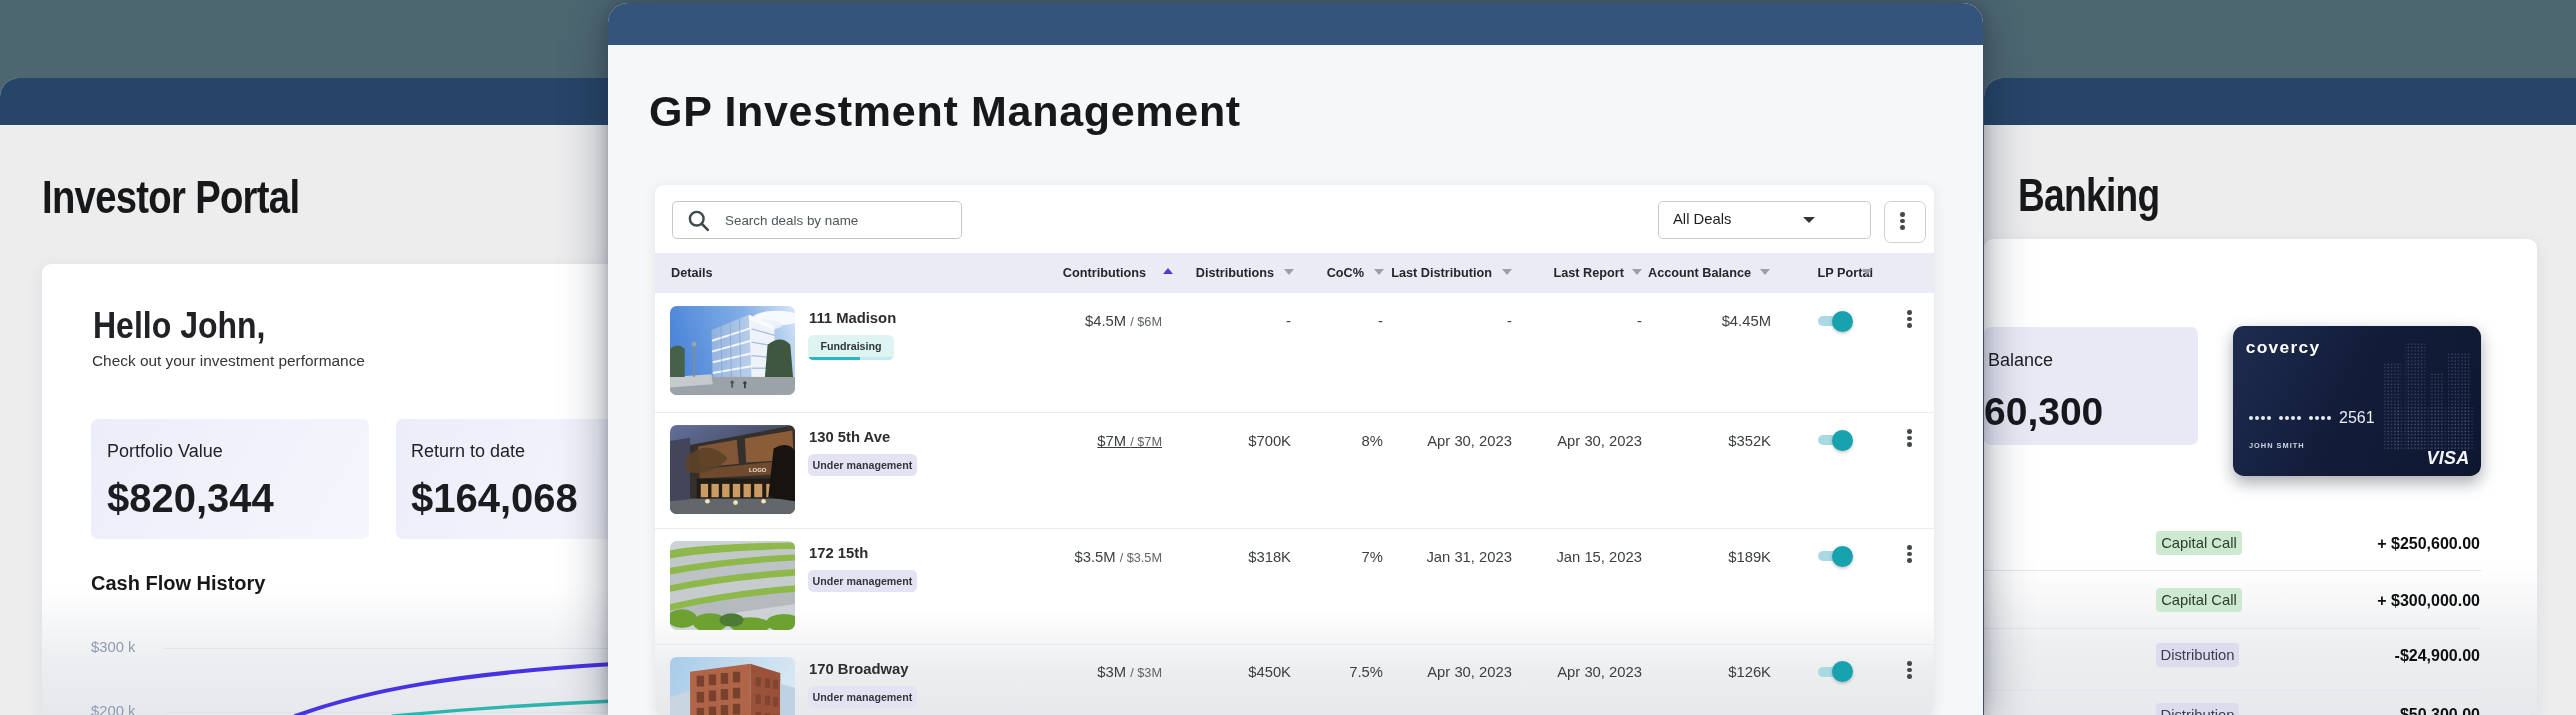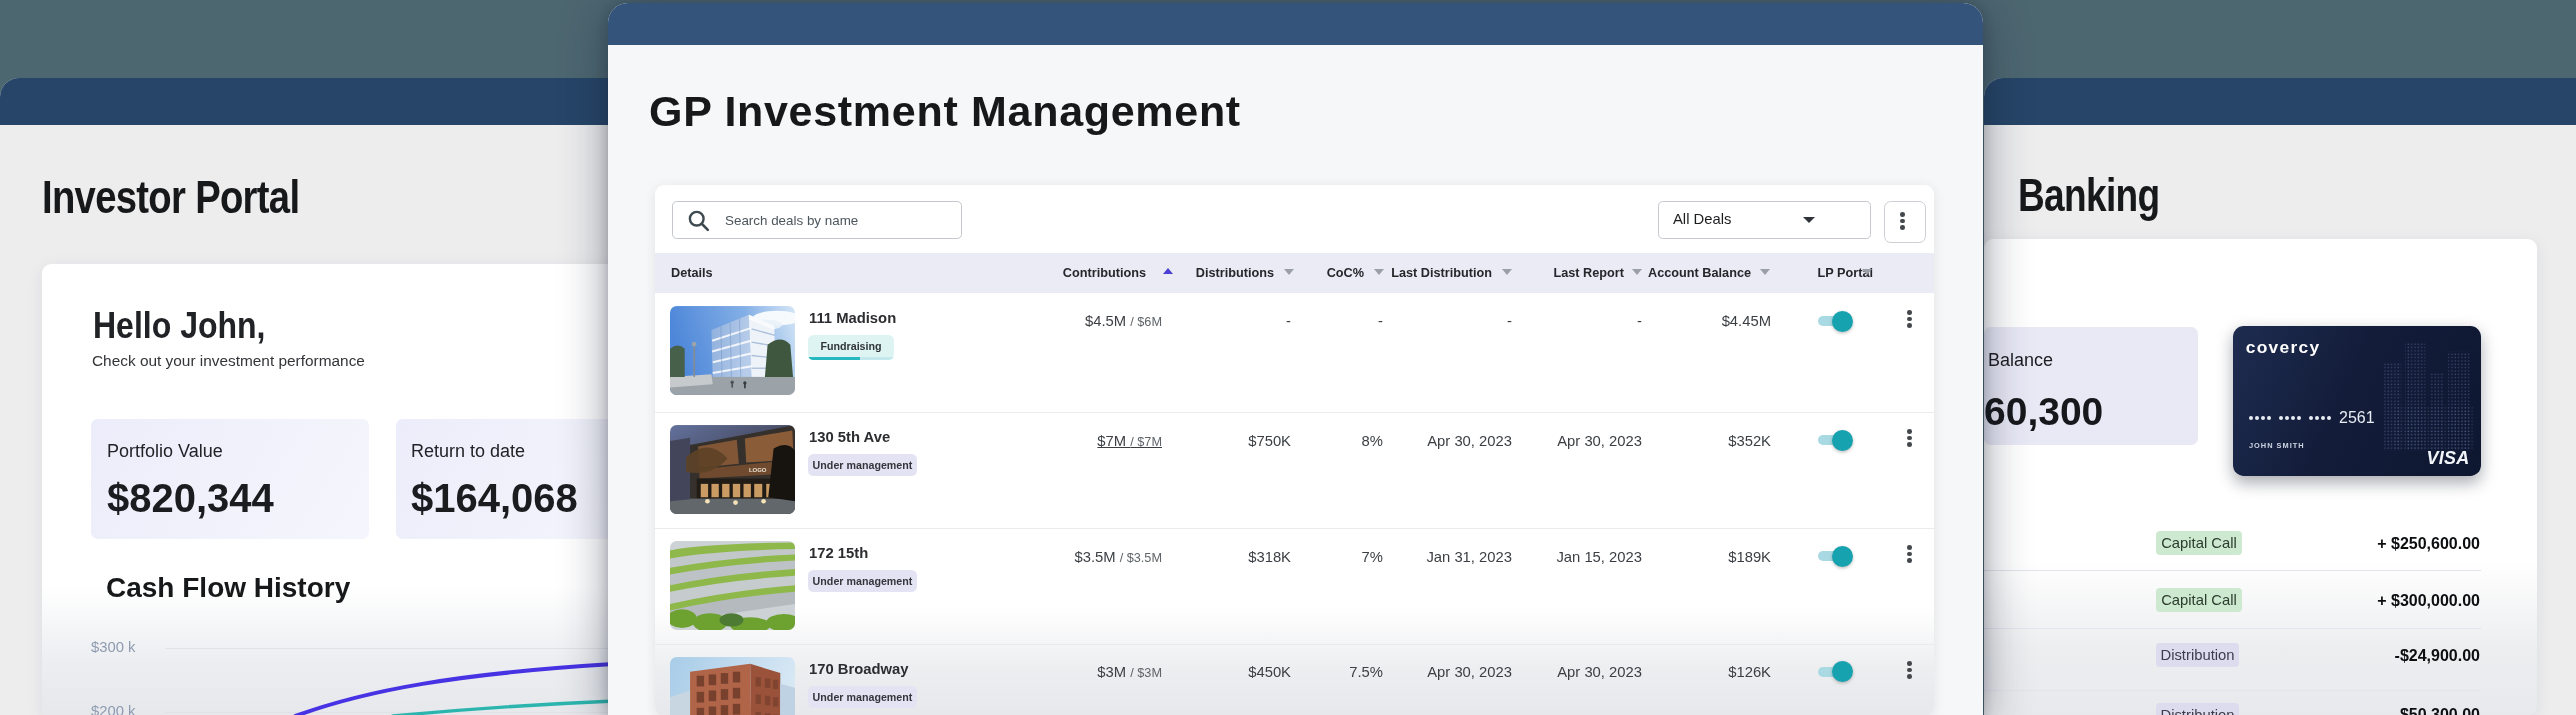--- a/index.html
+++ b/index.html
@@ -59,21 +59,21 @@
 <div class="abs" style="left:93px; top:309px; font-size:32px; font-weight:bold; color:#212226; transform:scale(1,1.16); transform-origin:left 80%; z-index:1;">Hello John,</div>
 <div class="abs" style="left:92px; top:352px; font-size:15.4px; color:#333539; z-index:1;">Check out your investment performance</div>
 
 <div class="abs statbox" style="left:91px; top:419px; z-index:1;"></div>
 <div class="abs statbox" style="left:396px; top:419px; z-index:1;"></div>
 <div class="abs" style="left:107px; top:441px; font-size:18px; color:#222327; z-index:1;">Portfolio Value</div>
 <div class="abs" style="left:107px; top:476px; font-size:40px; font-weight:bold; color:#1b1c1f; z-index:1;">$820,344</div>
 <div class="abs" style="left:411px; top:441px; font-size:18px; color:#222327; z-index:1;">Return to date</div>
 <div class="abs" style="left:411px; top:476px; font-size:40px; font-weight:bold; color:#1b1c1f; z-index:1;">$164,068</div>
 
-<div class="abs title" style="left:106px; top:572px; font-size:28px; z-index:1;">Cash Flow History</div>
+<div class="abs title" style="left:91px; top:572px; font-size:20px; z-index:1;">Cash Flow History</div>
 <div class="abs axlab" style="left:91px; top:639px; z-index:1;">$300 k</div>
 <div class="abs axlab" style="left:91px; top:703px; z-index:1;">$200 k</div>
 <div class="abs gridline" style="left:165px; top:648px; width:443px; z-index:1;"></div>
 <div class="abs gridline" style="left:165px; top:712px; width:443px; z-index:1;"></div>
 <svg class="abs" style="left:42px; top:604px; z-index:1;" width="570" height="112" viewBox="0 0 850 167">
   <path d="M 378 167 C 485 128, 620 104, 846 90" fill="none" stroke="#4732e4" stroke-width="6" stroke-linecap="round"></path>
   <path d="M 523 167 C 640 156, 730 150, 846 145" fill="none" stroke="#2cb5ae" stroke-width="5" stroke-linecap="round"></path>
 </svg>
 
 <div class="abs wR">
@@ -202,21 +202,21 @@
 <div class="abs toggle-knob" style="left:1832px; top:311px;"></div>
 <div class="abs kebab" style="left:1907px; top:308px; z-index:3;">
     <i></i>
     <i></i>
     <i></i>
   </div>
 
 <div class="abs name" style="left:809px; top:429px; z-index:3;">130 5th Ave</div>
 <div class="abs chip" style="left:808px; top:454px; width:109px;">Under management</div>
 <div class="abs val r" style="left:961px; top:433px; width:201px; z-index:3;text-decoration:underline;">$7M <small>/ $7M</small></div>
-<div class="abs val r" style="left:1090px; top:433px; width:201px; z-index:3;">$750K</div>
+<div class="abs val r" style="left:1090px; top:433px; width:201px; z-index:3;">$700K</div>
 <div class="abs val r" style="left:1182px; top:433px; width:201px; z-index:3;">8%</div>
 <div class="abs val r" style="left:1311px; top:433px; width:201px; z-index:3;">Apr 30, 2023</div>
 <div class="abs val r" style="left:1441px; top:433px; width:201px; z-index:3;">Apr 30, 2023</div>
 <div class="abs val r" style="left:1570px; top:433px; width:201px; z-index:3;">$352K</div>
 <div class="abs toggle-track" style="left:1818px; top:435px;"></div>
 <div class="abs toggle-knob" style="left:1832px; top:430px;"></div>
 <div class="abs kebab" style="left:1907px; top:427px; z-index:3;">
     <i></i>
     <i></i>
     <i></i>

